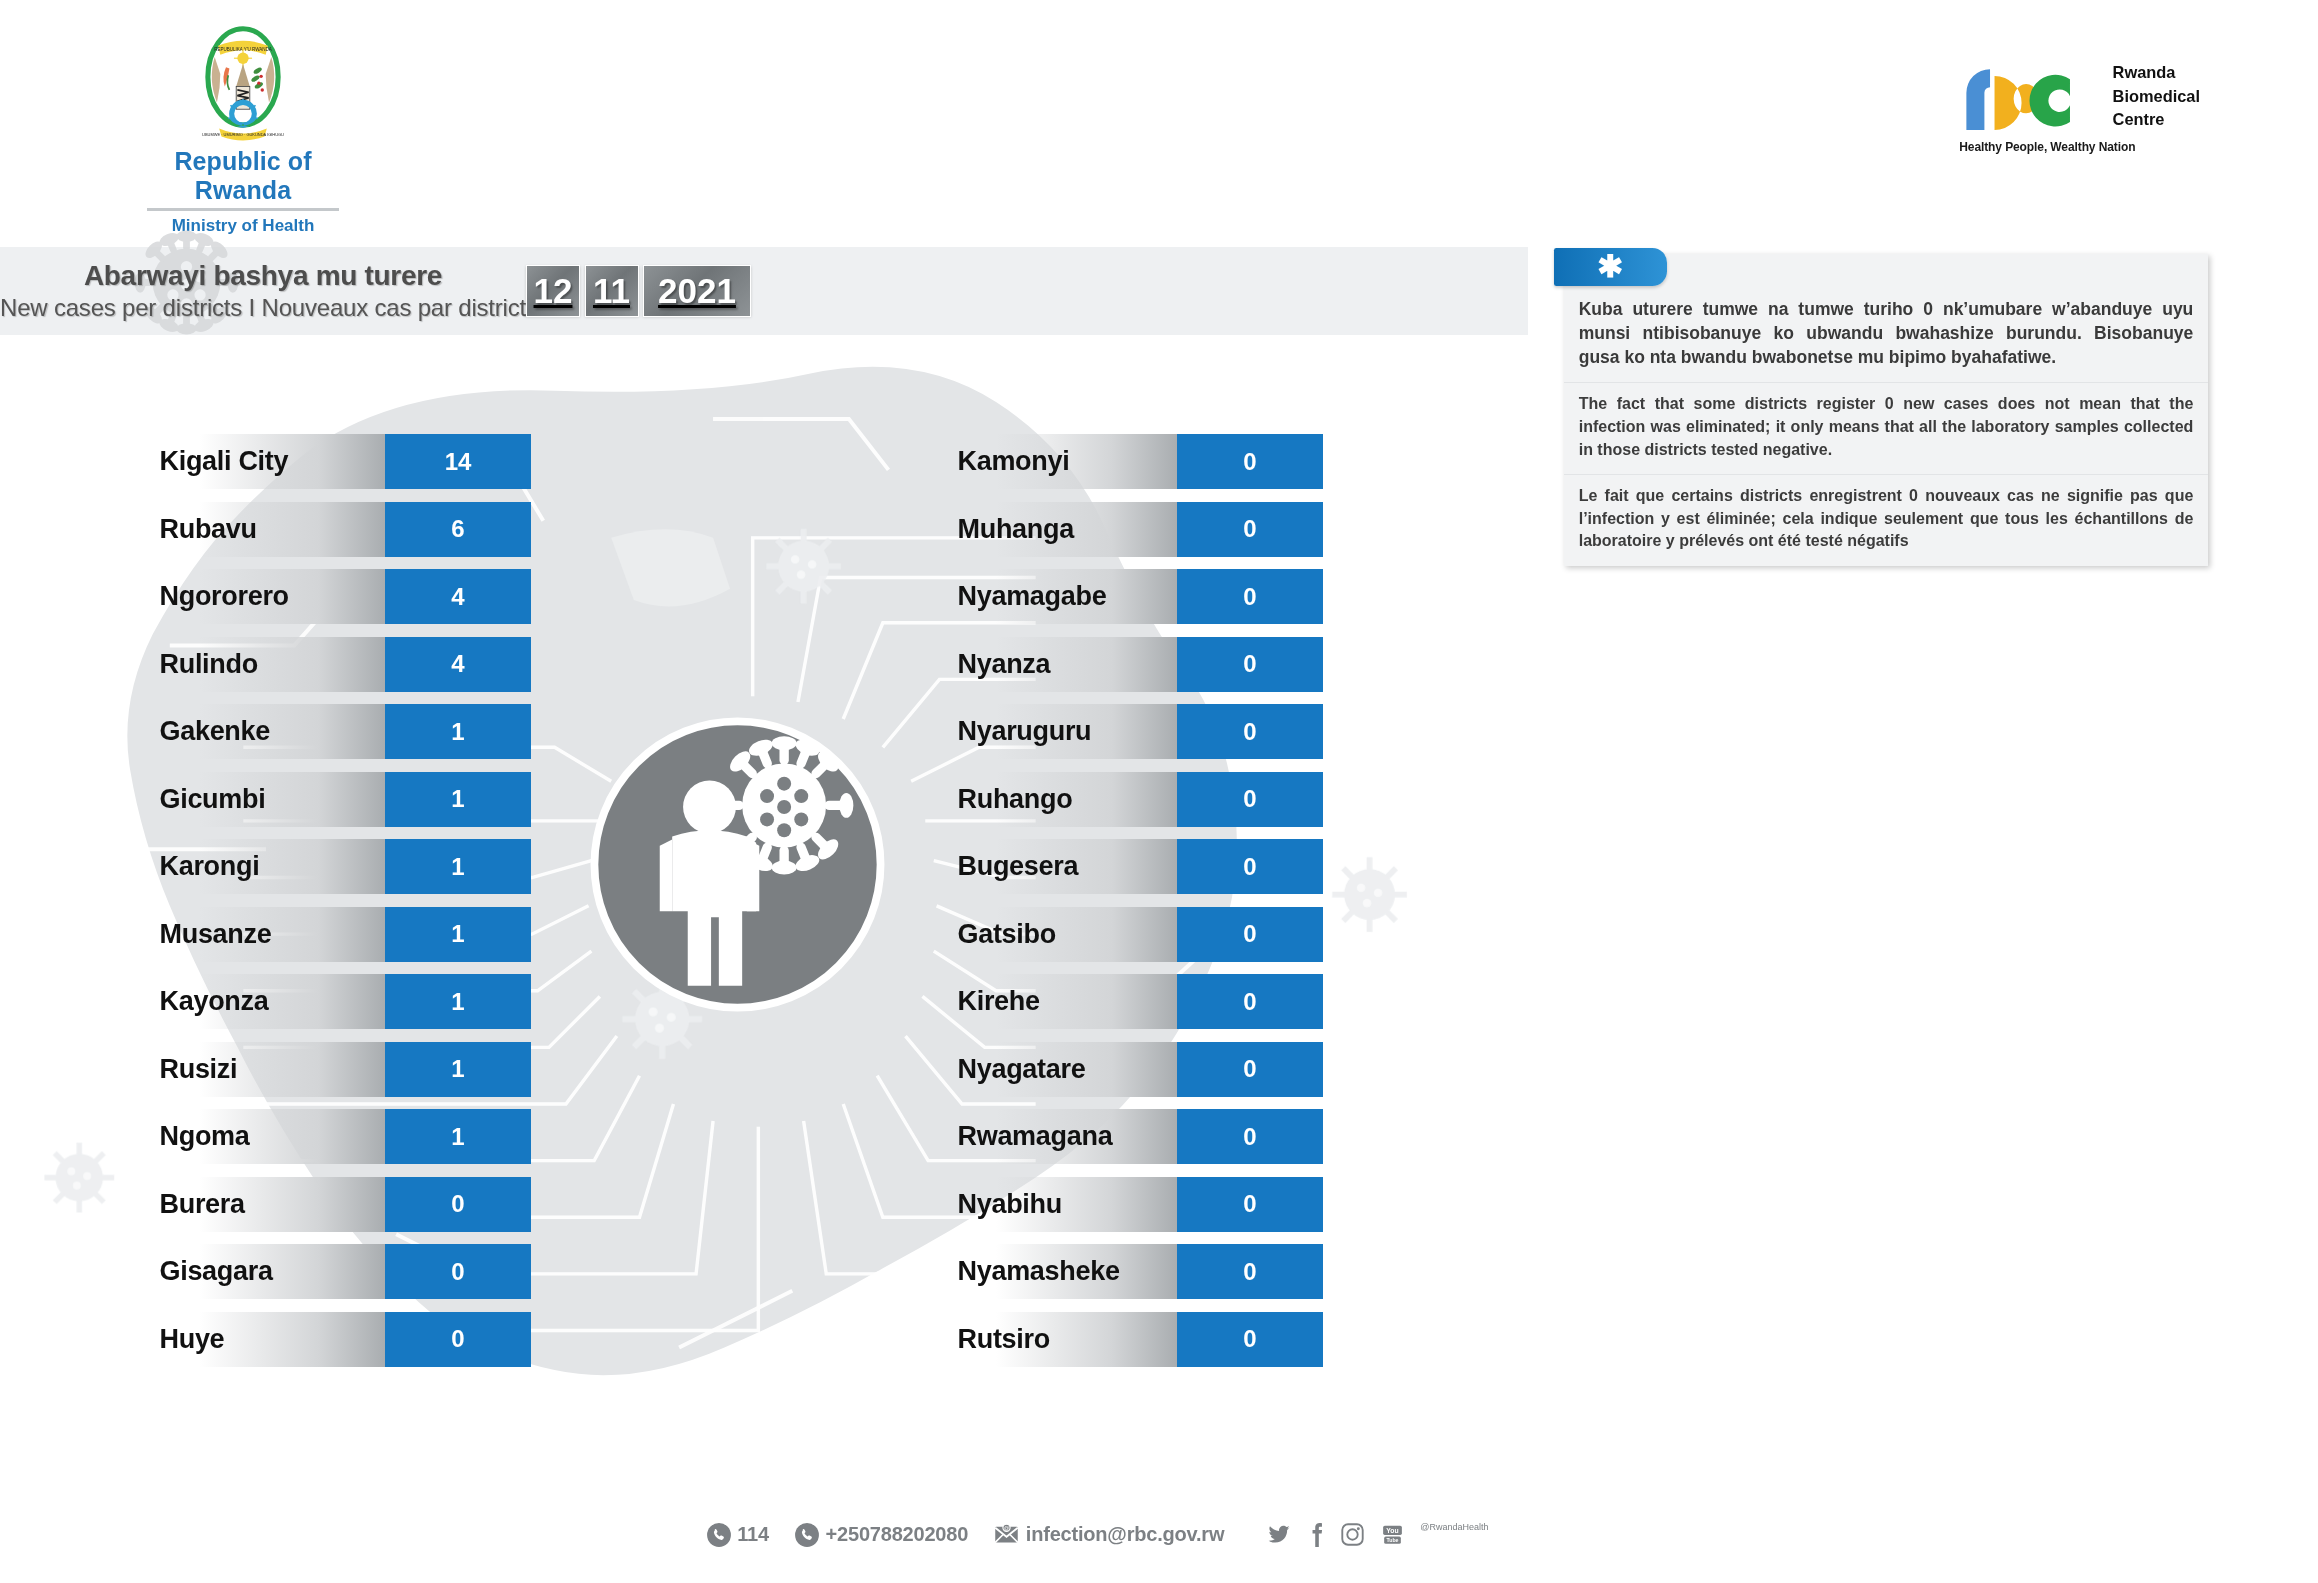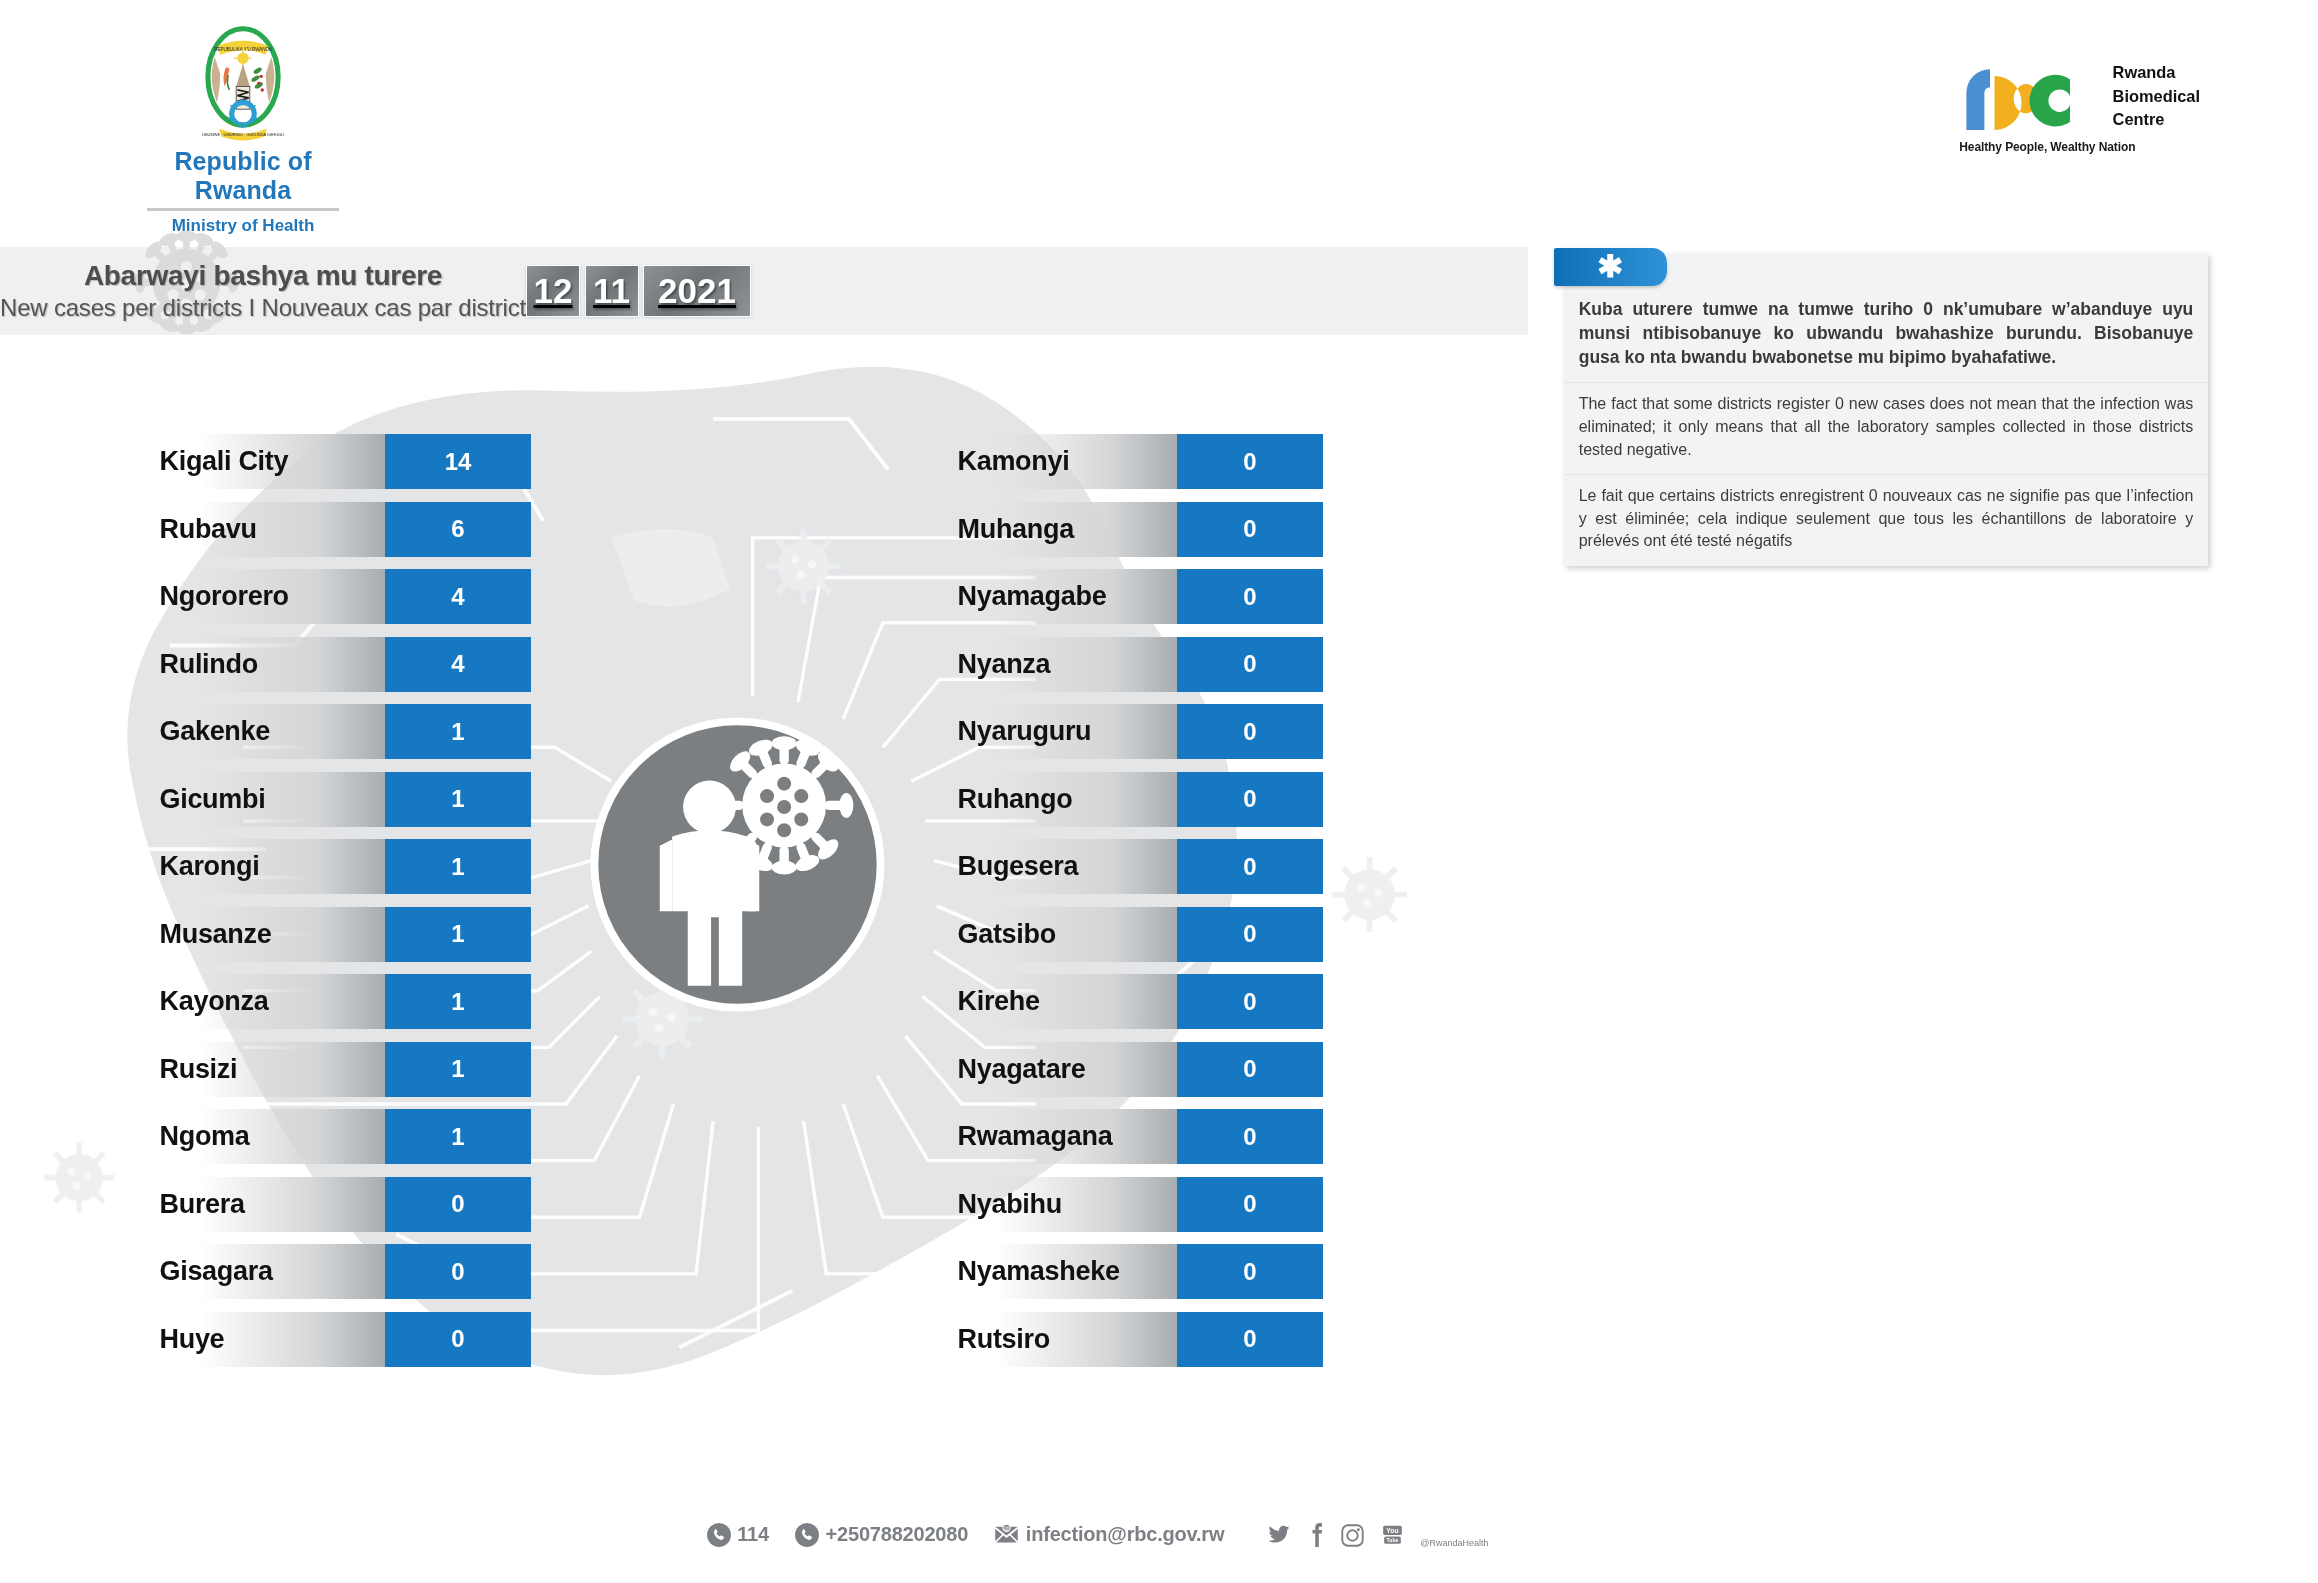--- a/index.html
+++ b/index.html
@@ -118,33 +118,33 @@
   }
   .note-badge span { color: #fff; font-size: 31px; line-height: .6; font-weight: 700; }
   .note-sec { padding: 10.2px 14.7px 12.5px 14.7px; border-bottom: 1.7px solid #e2e4e6; }
   .note-sec:last-child { border-bottom: none; }
   .note-sec.first { padding-top: 43px; }
   .note-kiny {
     font-size: 17.5px; font-weight: 700; color: #3a3a3a;
     line-height: 1.38; text-align: justify;
   }
   .note-body {
-    font-size: 16px; font-weight: 400; color: #3c3c3c;
+    font-size: 16px; font-weight: 700; color: #3c3c3c;
     line-height: 1.42; text-align: justify;
   }
 
   
   .footer {
     position: absolute; left: 0; bottom: 35px; width: 2194px;
     display: flex; align-items: center; justify-content: center; gap: 25px;
     color: #7c8084;
   }
   .fitem { display: flex; align-items: center; gap: 5.7px; }
   .fitem .ftxt { font-size: 20px; font-weight: 700; color: #7c8084; letter-spacing: -0.2px; }
-  .fsocial { display: flex; align-items: flex-end; gap: 15px; margin-left: 17px; }
+  .fsocial { display: flex; align-items: flex-start; gap: 15px; margin-left: 17px; }
   .fsocial svg { display: block; }
 </style>
 </head>
 <body>
 
 <div class="page">
 
   <div class="moh-logo">
     <svg class="moh-emblem" viewBox="0 0 180 215">
       <ellipse cx="90" cy="95" rx="62" ry="85" fill="none" stroke="#2aa84f" stroke-width="9"></ellipse>

